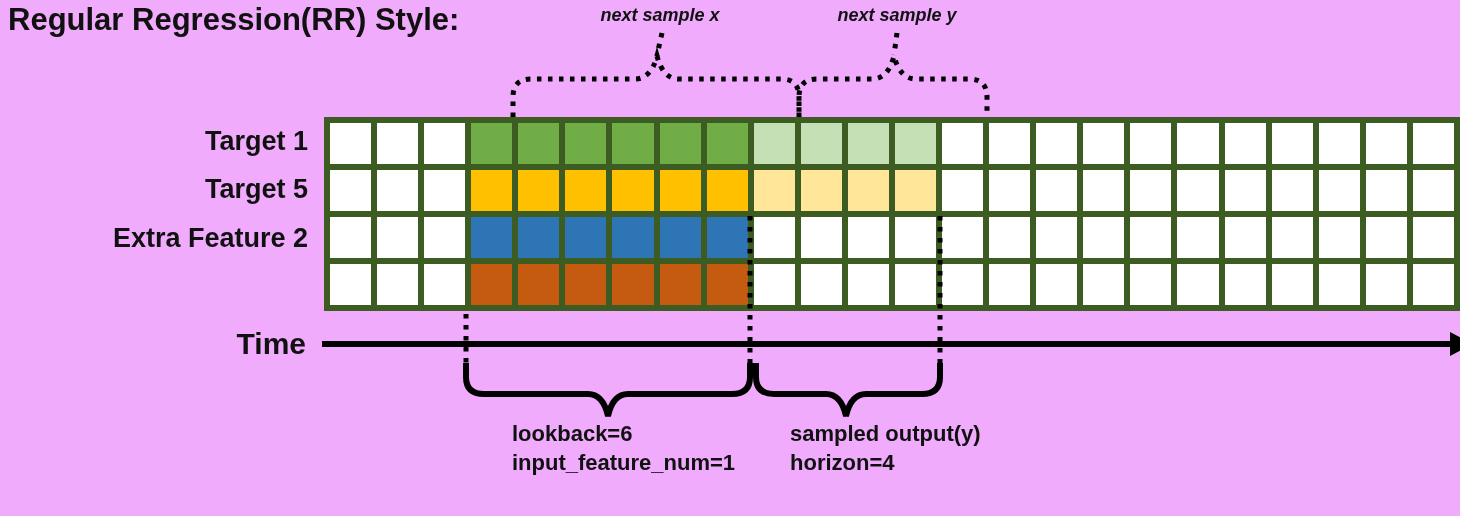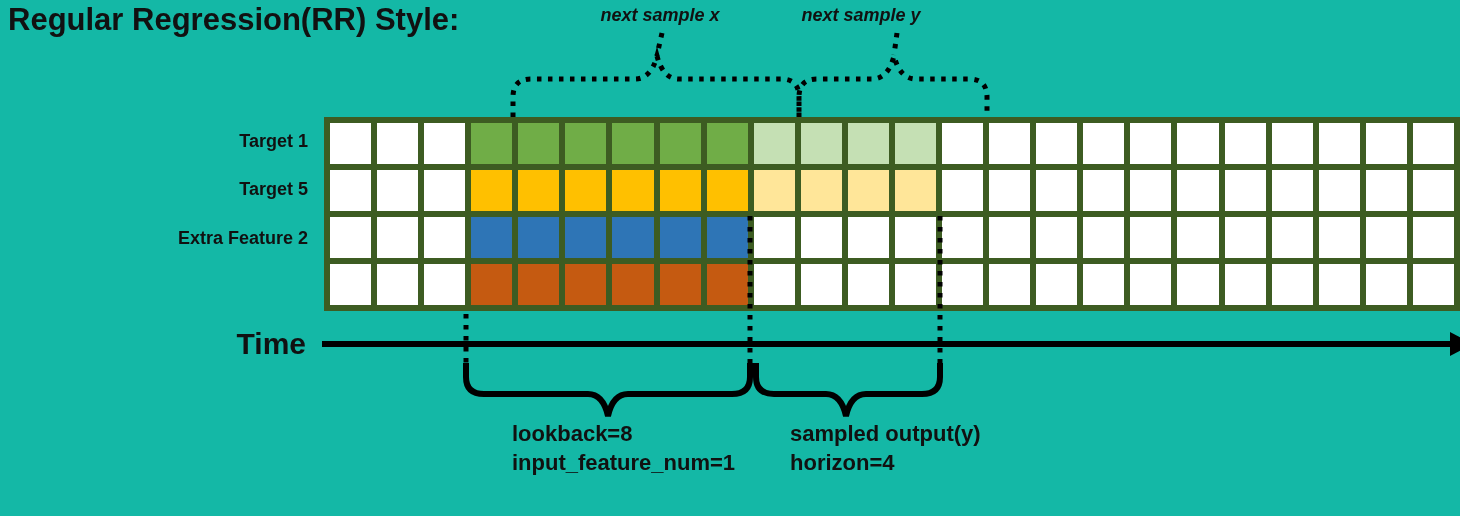--- a/index.html
+++ b/index.html
@@ -1,42 +1,42 @@
 <!DOCTYPE html>
 <html><head>
 <meta charset="utf-8">
 <style>
   html,body{margin:0;padding:0;background:#ffffff;}
   .canvas{
     position:relative;
     width:1460px;height:516px;
-    background:#14b8a6;
+    background:#f0abfc;
     font-family:"Liberation Sans", sans-serif;
     overflow:hidden;
   }
   .title{
     position:absolute;left:8px;top:2px;
     font-size:31px;font-weight:700;color:#111;
     letter-spacing:0px;white-space:nowrap;
   }
   .ns-label{
     position:absolute;top:5px;
     transform:translateX(-50%);
     font-size:18px;font-weight:700;font-style:italic;color:#111;
     white-space:nowrap;
   }
   .nsx{left:660px;}
-  .nsy{left:861px;}
+  .nsy{left:897px;}
   .row-labels{
     position:absolute;left:0;top:117px;width:308px;height:194px;
     display:grid;grid-template-rows:repeat(4,1fr);
   }
   .row-labels .rl{
     display:flex;align-items:center;justify-content:flex-end;
-    font-size:18px;font-weight:700;color:#111;white-space:nowrap;
+    font-size:27px;font-weight:700;color:#111;white-space:nowrap;
   }
   .grid{
     position:absolute;left:324px;top:117px;width:1136px;height:194px;
     display:grid;
     gap:6px;padding:6px;box-sizing:border-box;
   }
   .grid .cell{width:100%;height:100%;}
   svg.overlay{
     position:absolute;left:0;top:0;pointer-events:none;
   }
@@ -185,21 +185,21 @@
     <polygon points="1450,332 1473,344 1450,356" fill="#000"></polygon>
 
     <path d="M 466 363 L 466 377 Q 466 394 484 394 L 588 394 Q 603 394 608 416 Q 613 394 628 394 L 732 394 Q 750 394 750 377 L 750 363" fill="none" stroke="#000" stroke-width="6"></path>
 
     <path d="M 756 363 L 756 377 Q 756 394 774 394 L 826 394 Q 841 394 846 416 Q 851 394 866 394 L 922 394 Q 940 394 940 377 L 940 363" fill="none" stroke="#000" stroke-width="6"></path>
   </svg>
 
   <div class="time-label">Time</div>
 
   <div class="block input-block">
-    <div>lookback=8</div>
+    <div>lookback=6</div>
     <div>input_feature_num=1</div>
   </div>
 
   <div class="block output-block">
     <div>sampled output(y)</div>
     <div>horizon=4</div>
   </div>
 
 </div>
 

